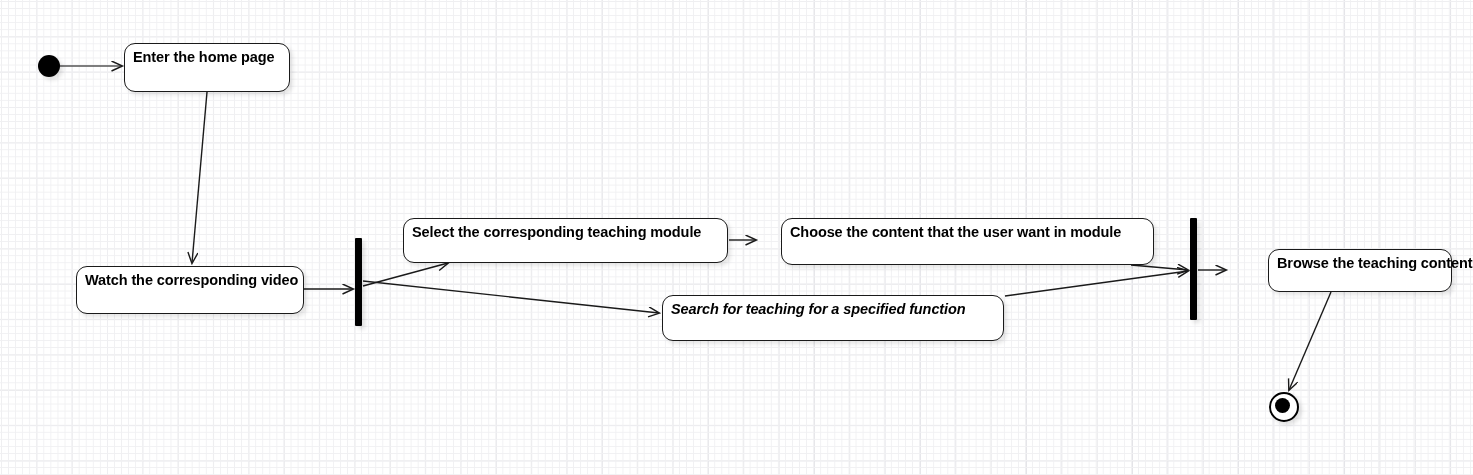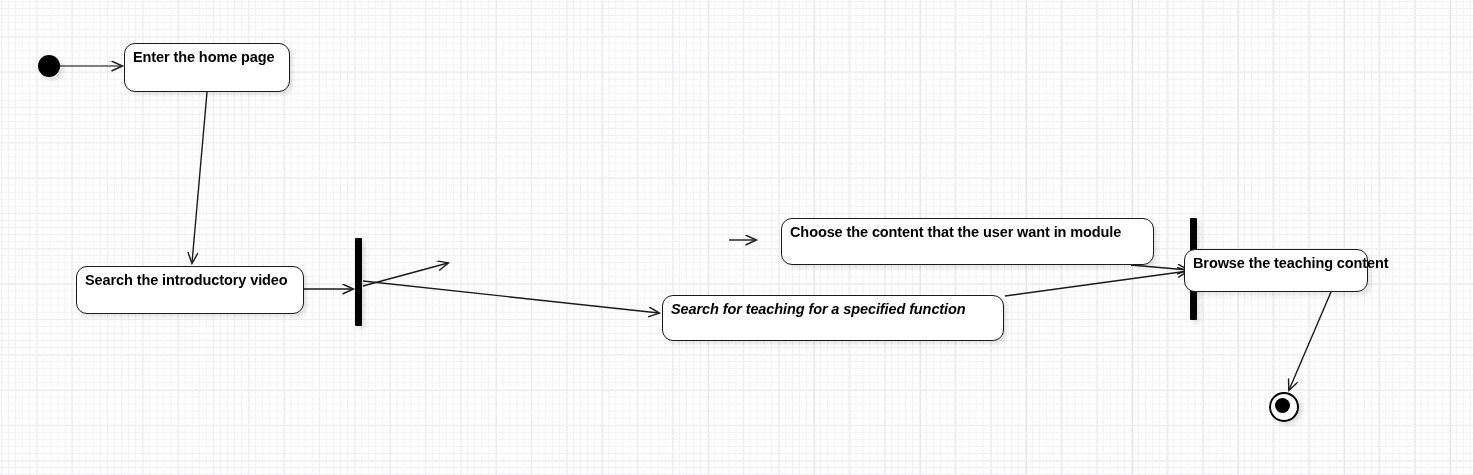--- a/index.html
+++ b/index.html
@@ -135,37 +135,40 @@
     </g>
   </svg>
 
   <div class="start-node" style="left:38px; top:55px; width:22px; height:22px;"></div>
 
   <div class="node" style="left:124px; top:43px; width:166px; height:49px;">
     <span class="node-label">Enter the home page</span>
   </div>
 
   <div class="node" style="left:76px; top:266px; width:228px; height:48px;">
-    <span class="node-label">Search the introductory video</span>
+    <span class="node-label">Watch the corresponding video</span>
   </div>
 
   <div class="bar" style="left:355px; top:238px; width:7px; height:88px;"></div>
 
+  <div class="node" style="left:403px; top:218px; width:325px; height:45px;">
+    <span class="node-label">Select the corresponding teaching module</span>
+  </div>
 
   <div class="node" style="left:757px; top:218px; width:373px; height:47px;margin-left:24px;">
     <span class="node-label">Choose the content that the user want in module</span>
   </div>
 
   <div class="node" style="left:662px; top:295px; width:342px; height:46px;font-style:italic;">
     <span class="node-label">Search for teaching for a specified function</span>
   </div>
 
   <div class="bar" style="left:1190px; top:218px; width:7px; height:102px;"></div>
 
-  <div class="node" style="left:1184px; top:249px; width:184px; height:43px;">
+  <div class="node" style="left:1268px; top:249px; width:184px; height:43px;">
     <span class="node-label">Browse the teaching content</span>
   </div>
 
   <div class="end-node" style="left:1269px; top:392px; width:26px; height:26px;">
     <div class="end-node-inner" style="left:3.5px; top:3.5px; width:15px; height:15px;"></div>
   </div>
 
 </div>
 
 </body></html>

